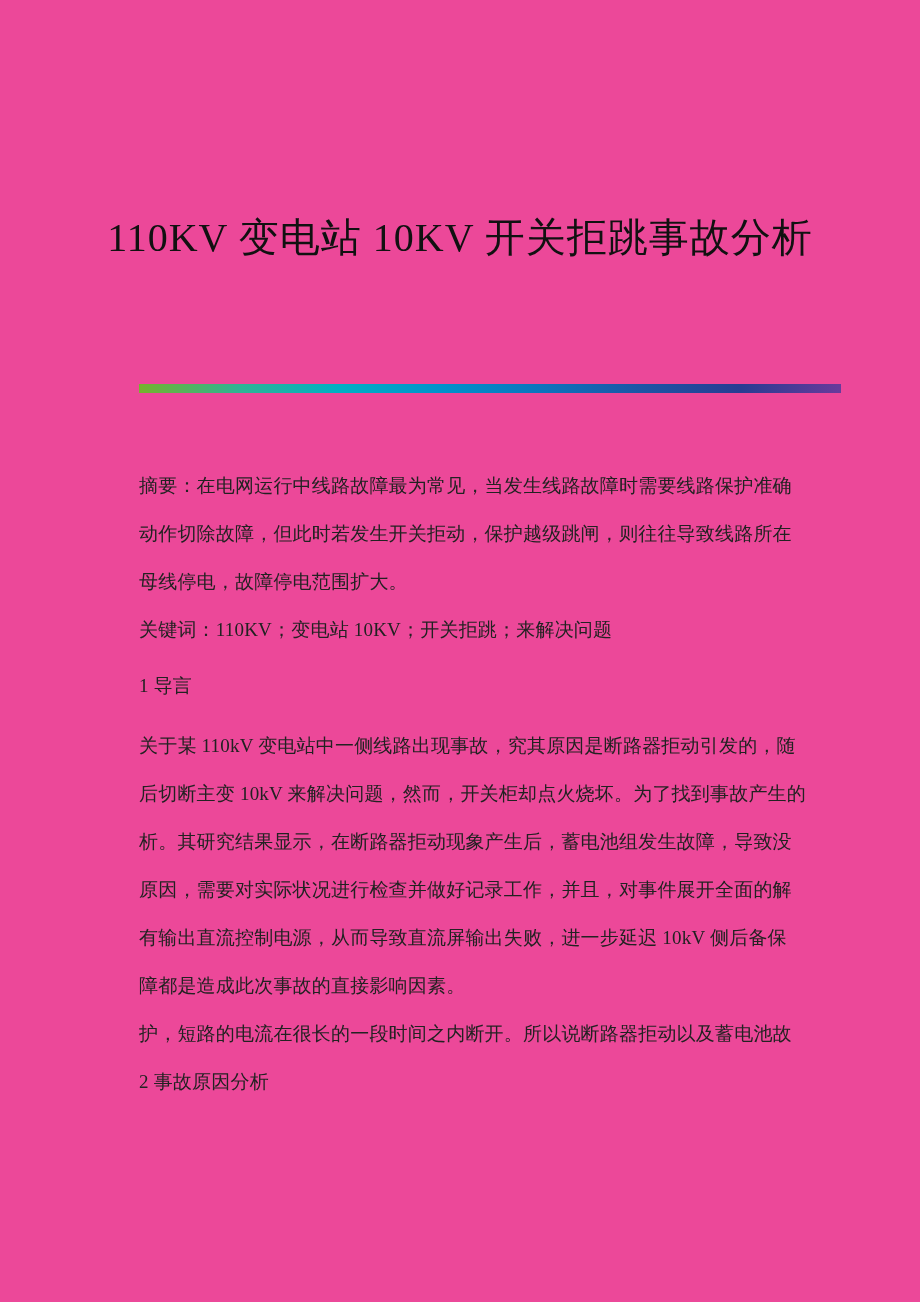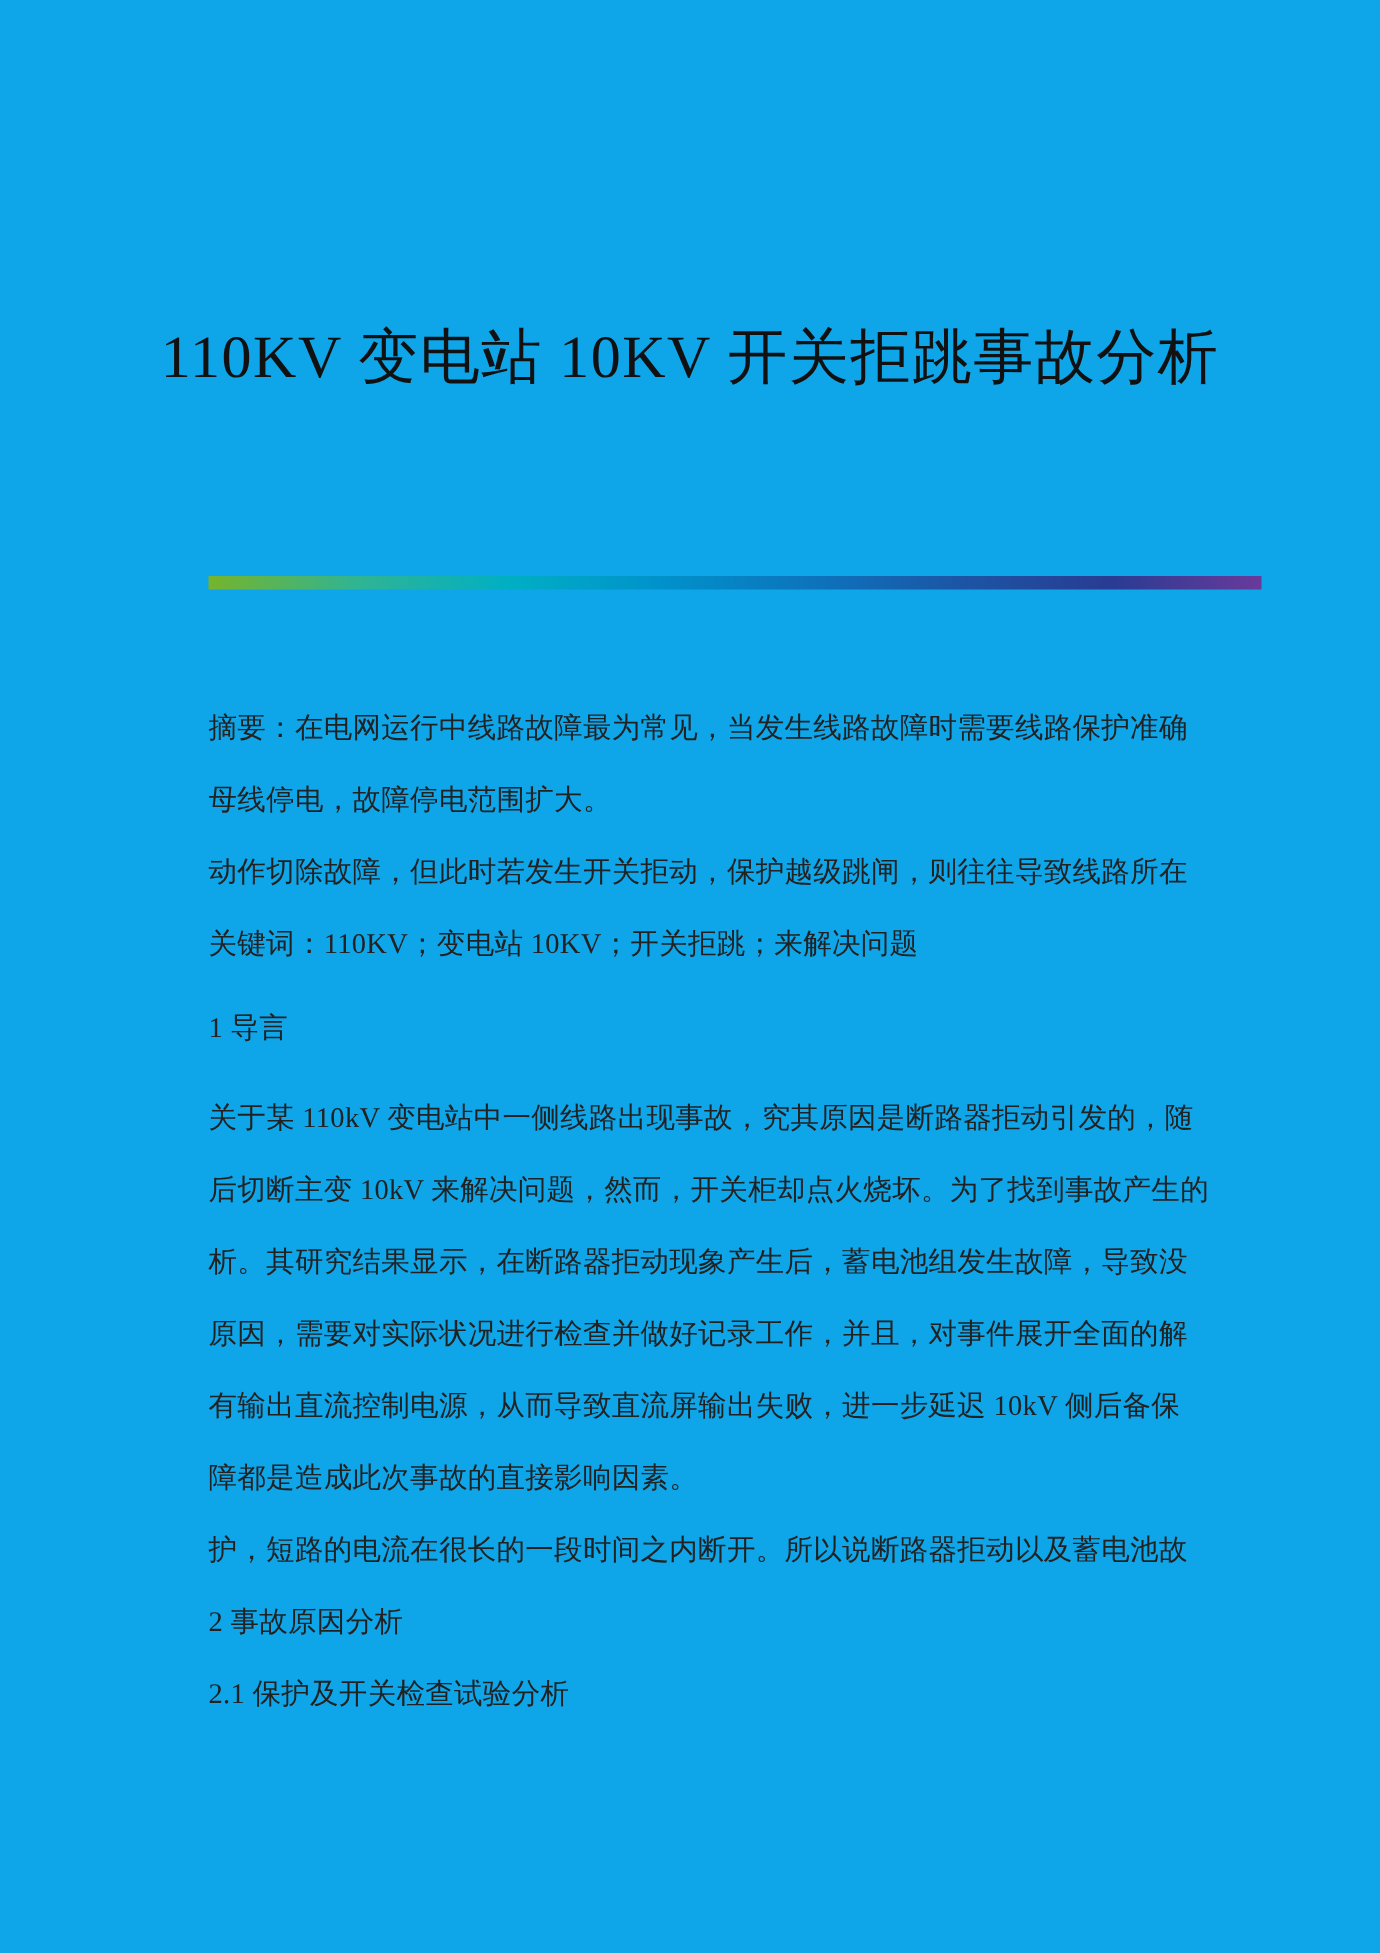--- a/index.html
+++ b/index.html
@@ -1,21 +1,21 @@
 <!DOCTYPE html>
 <html><head>
 <meta charset="utf-8">
 <style>
   * { box-sizing: border-box; }
   html, body { margin: 0; padding: 0; background: #ffffff; }
   .page {
     position: relative;
     width: 920px;
     height: 1302px;
-    background: #0ea5e9;
+    background: #ec4899;
     overflow: hidden;
     font-family: "Liberation Serif", "DejaVu Serif", serif;
     color: #222222;
   }
   .doc-title {
     margin: 0;
     padding-top: 212px;
     width: 920px;
     text-align: center;
     font-size: 40px;
@@ -54,36 +54,35 @@
 <div class="page">
 
   <h1 class="doc-title">110KV 变电站 10KV 开关拒跳事故分析</h1>
 
   <div class="divider" style="background: linear-gradient(90deg, rgb(118, 180, 44), rgb(47, 180, 148), rgb(0, 175, 196), rgb(0, 146, 203), rgb(12, 116, 189), rgb(28, 85, 165), rgb(40, 60, 146), rgb(105, 58, 155));"></div>
 
   <div class="body-text">
 
     <div>
       <div class="t-line">摘要：在电网运行中线路故障最为常见，当发生线路故障时需要线路保护准确</div>
+      <div class="t-line">动作切除故障，但此时若发生开关拒动，保护越级跳闸，则往往导致线路所在</div>
       <div class="t-line">母线停电，故障停电范围扩大。</div>
-      <div class="t-line">动作切除故障，但此时若发生开关拒动，保护越级跳闸，则往往导致线路所在</div>
     </div>
 
     <div class="t-line">关键词：110KV；变电站 10KV；开关拒跳；来解决问题</div>
 
     <div class="t-line heading-intro">1 导言</div>
 
     <div>
       <div class="t-line">关于某 110kV 变电站中一侧线路出现事故，究其原因是断路器拒动引发的，随</div>
       <div class="t-line">后切断主变 10kV 来解决问题，然而，开关柜却点火烧坏。为了找到事故产生的</div>
       <div class="t-line">析。其研究结果显示，在断路器拒动现象产生后，蓄电池组发生故障，导致没</div>
       <div class="t-line">原因，需要对实际状况进行检查并做好记录工作，并且，对事件展开全面的解</div>
       <div class="t-line">有输出直流控制电源，从而导致直流屏输出失败，进一步延迟 10kV 侧后备保</div>
       <div class="t-line">障都是造成此次事故的直接影响因素。</div>
       <div class="t-line">护，短路的电流在很长的一段时间之内断开。所以说断路器拒动以及蓄电池故</div>
     </div>
 
     <div class="t-line">2 事故原因分析</div>
 
-    <div class="t-line">2.1 保护及开关检查试验分析</div>
 
   </div>
 </div>
 
 </body></html>

